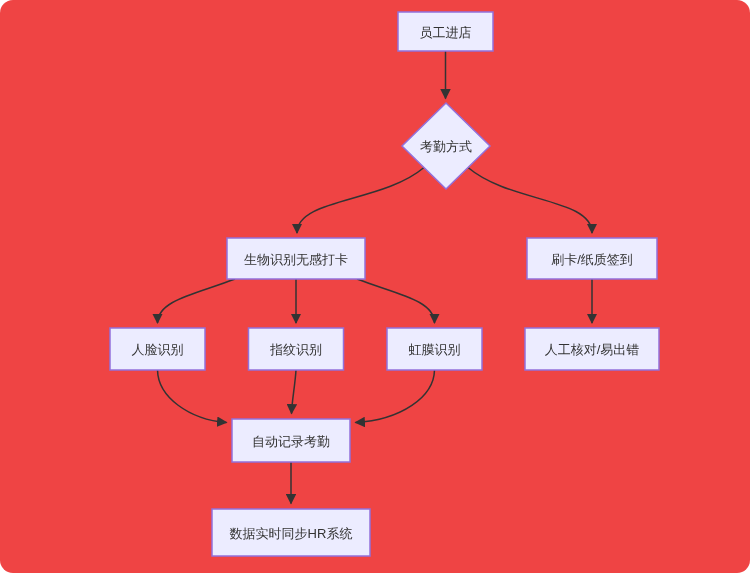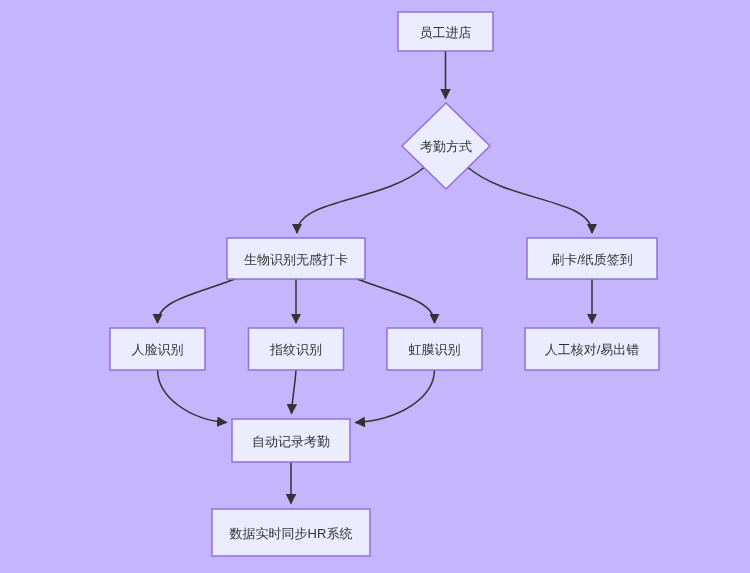--- a/index.html
+++ b/index.html
@@ -5,22 +5,23 @@
   html, body {
     margin: 0;
     padding: 0;
     background: #ffffff;
     font-family: "Liberation Sans", "DejaVu Sans", sans-serif;
   }
   .stage {
     position: relative;
     width: 750px;
     height: 573px;
-    background: #c4b5fd;
+    background: #ef4444;
     overflow: hidden;
+    border-radius: 13px;
   }
   svg.flow {
     position: absolute;
     left: 0;
     top: 0;
     width: 750px;
     height: 573px;
     display: block;
   }
   .edge {

